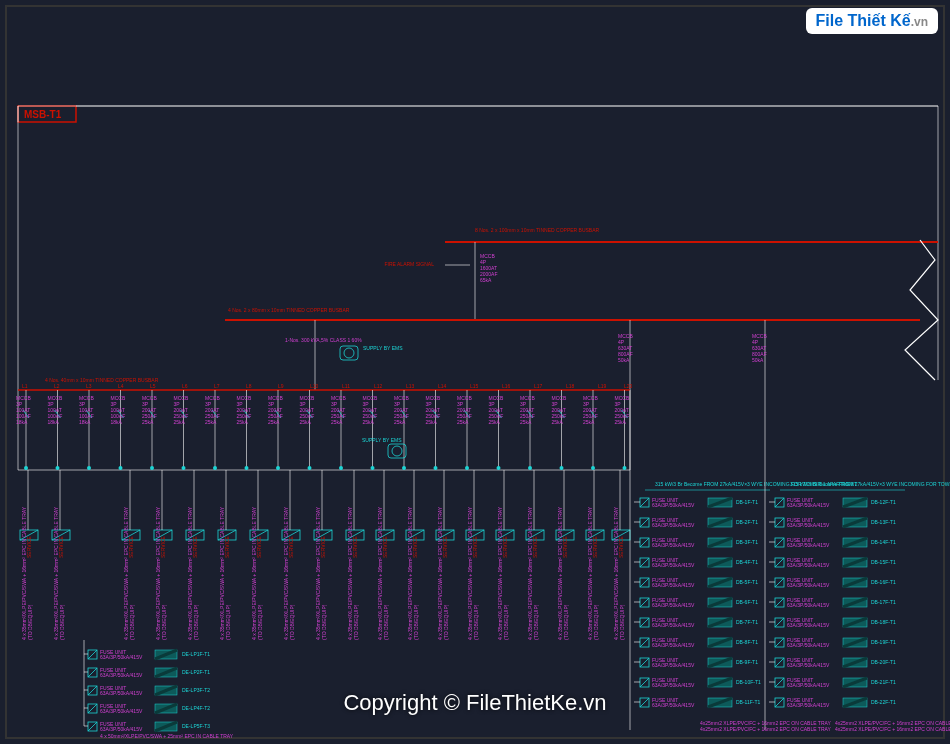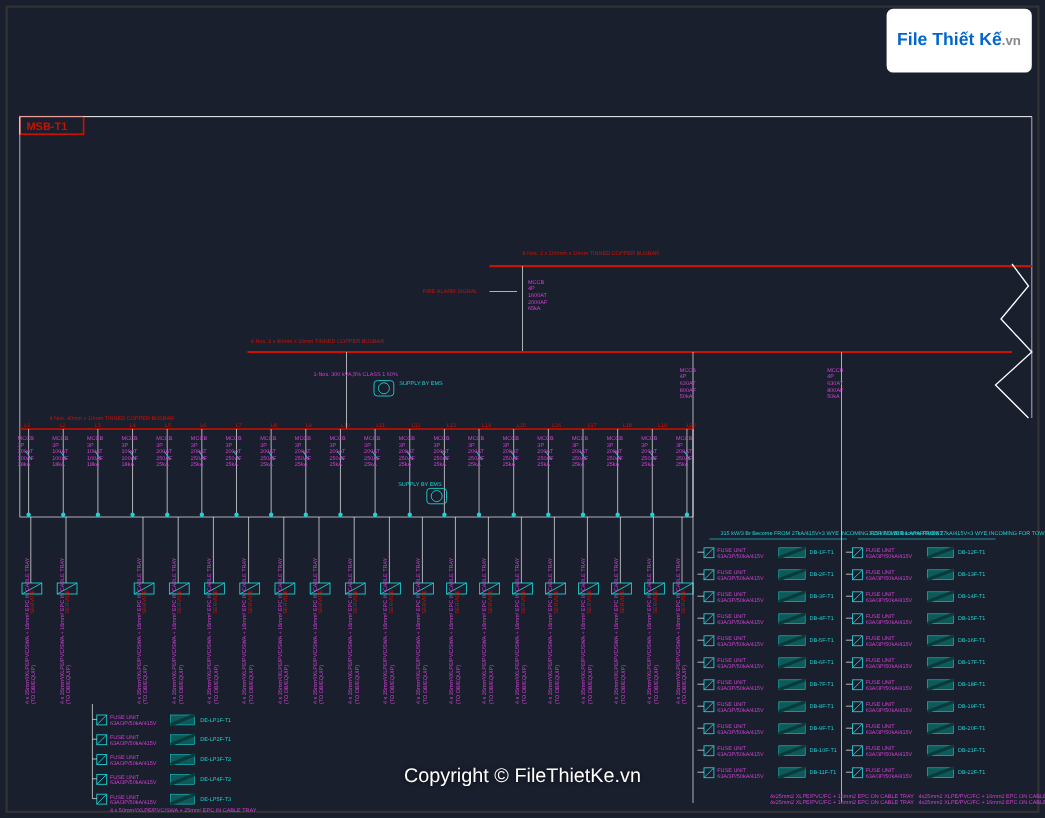--- a/index.html
+++ b/index.html
@@ -1,19 +1,19 @@
 <!DOCTYPE html>
 <html><head>
 <meta charset="utf-8">
 <style>
 html,body{margin:0;padding:0;width:950px;height:744px;background:#1a1f2e;font-family:Arial,sans-serif;overflow:hidden;position:relative}
 .canvas{position:absolute;inset:0}
-.logo{position:absolute;top:8px;right:12px;background:#fff;border-radius:6px;padding:20px 10px;font-size:16px;font-weight:700;color:#0066cc}
+.logo{position:absolute;top:8px;right:12px;background:#fff;border-radius:6px;padding:4px 10px;font-size:16px;font-weight:700;color:#0066cc}
 .logo .vn{color:#888;font-size:12px}
-.copyright{position:absolute;left:50%;bottom:28px;transform:translateX(-50%);color:#fff;font-size:18px;font-weight:400;text-shadow:0 0 4px rgba(0,0,0,.8)}
+.copyright{position:absolute;left:50%;bottom:28px;transform:translateX(-50%);color:#fff;font-size:22px;font-weight:400;text-shadow:0 0 4px rgba(0,0,0,.8)}
 svg{position:absolute;top:0;left:0}
 .panel-title{font-size:10px;fill:#c10;font-weight:700}
 .busbar{stroke:#c10;stroke-width:1.5;fill:none}
 .busbar-thick{stroke:#c10;stroke-width:2;fill:none}
 .wire{stroke:#fff;stroke-width:.6;fill:none}
 .wire-c{stroke:#1cd4d4;stroke-width:.8;fill:none}
 .txt-red{fill:#c10;font-size:5px}
 .txt-mag{fill:#d040d0;font-size:5px}
 .txt-cyan{fill:#1cd4d4;font-size:5px}
 .node{fill:#1cd4d4}

